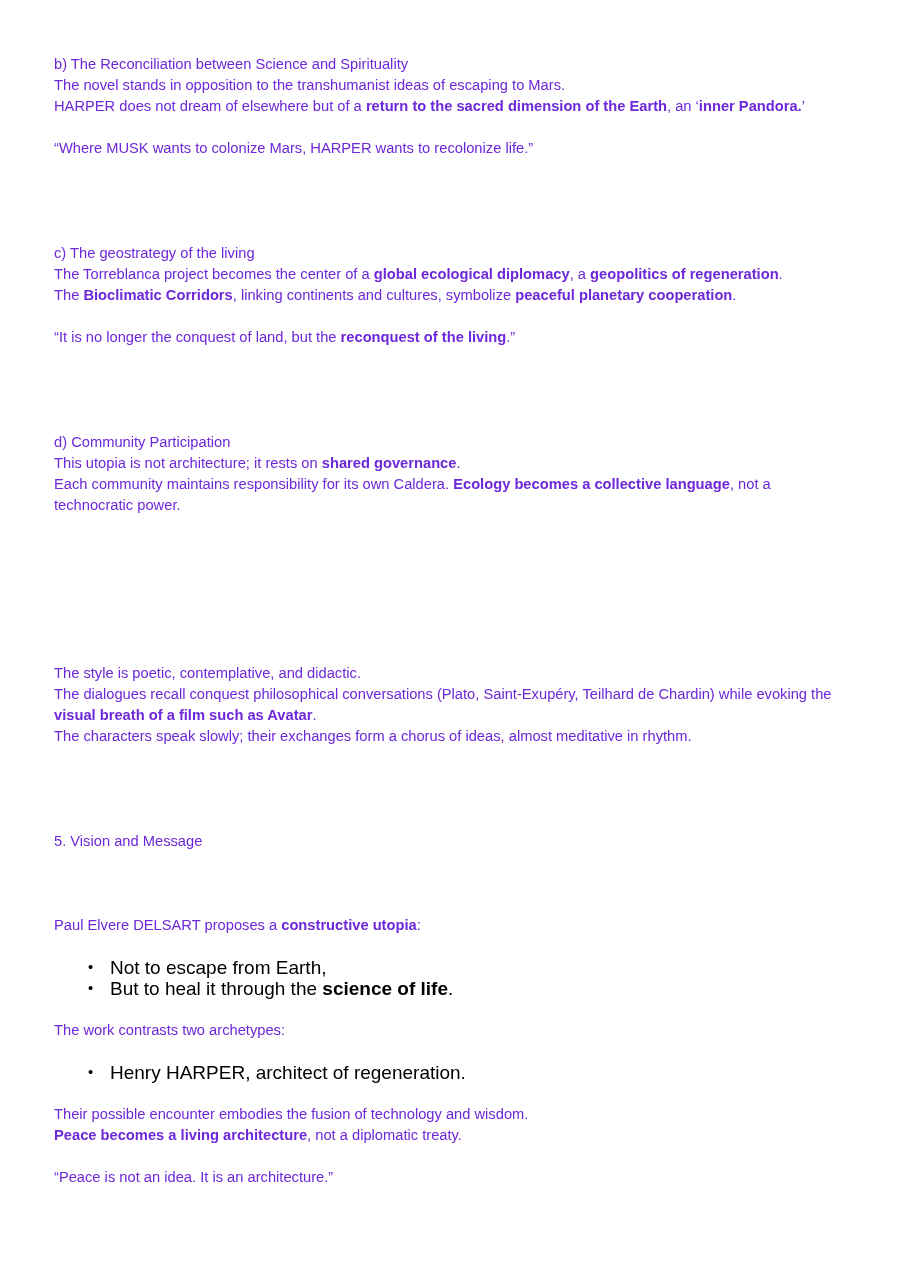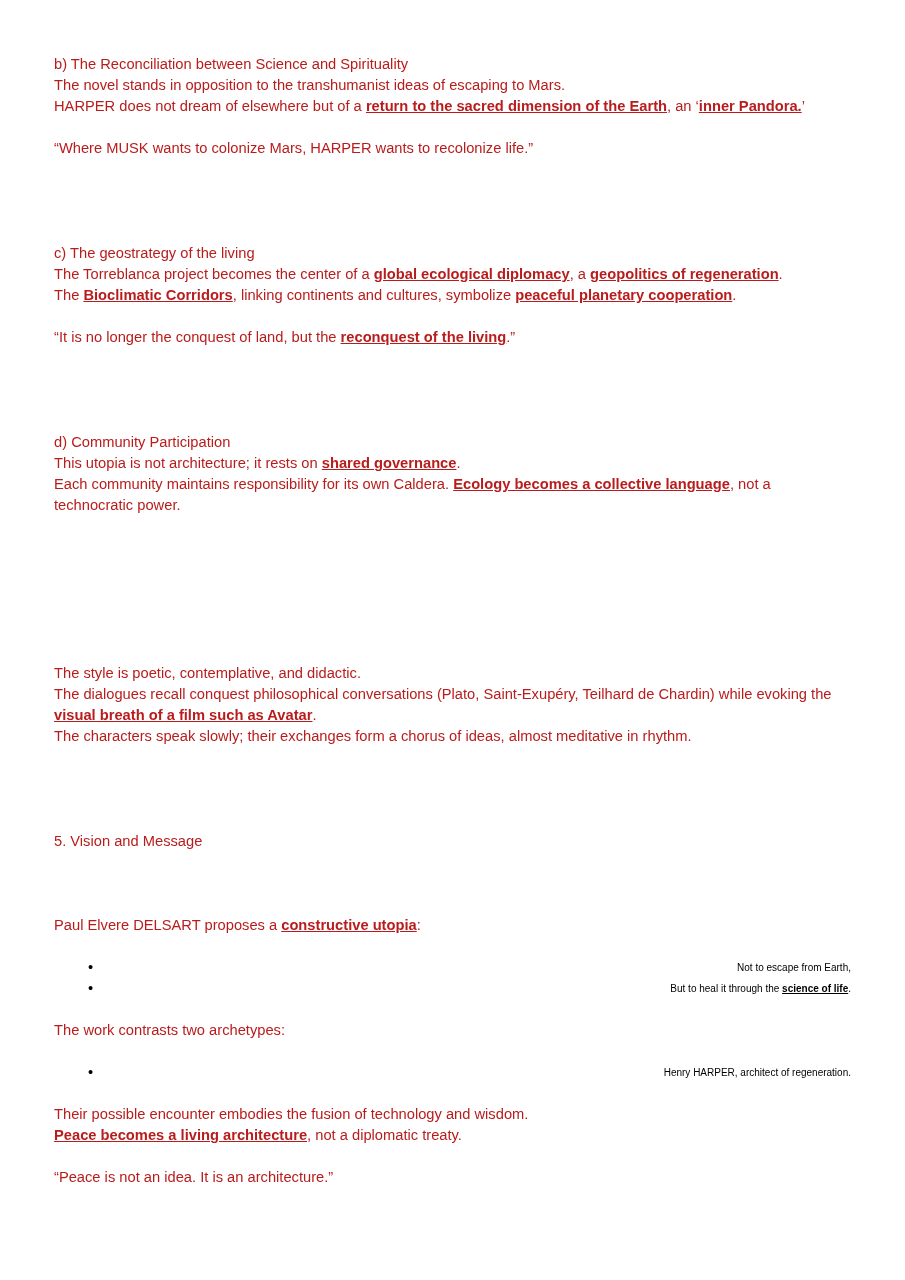--- a/index.html
+++ b/index.html
@@ -19,45 +19,43 @@
     width: 905px;
     height: 1280px;
     box-sizing: border-box;
     padding: 54px 54px 0 54px;
     background: #ffffff;
     overflow: hidden;
   }
   .block {
     font-size: 14.7px;
     line-height: 21px;
-    color: #b91c1c;
+    color: #6d28d9;
   }
   .line {
     white-space: pre-wrap;
     word-wrap: break-word;
   }
   b, .b {
     font-weight: bold;
-    text-decoration: underline;
   }
   .gap-1 { height: 21px; }
   .gap-3 { height: 63px; }
   .gap-4 { height: 84px; }
 
   ul.bullets {
     margin: 0;
     padding: 0 0 0 0;
     list-style: none;
   }
   ul.bullets li {
     position: relative;
     padding-left: 56px;
     line-height: 21px;
-    font-size: 10px;
-    text-align: right;
+    font-size: 19px;
   }
   ul.bullets li::before {
     content: "\2022";
     position: absolute;
     left: 34px;
     top: 0;
     font-size: 14.7px;
     line-height: 21px;
   }
 </style>

